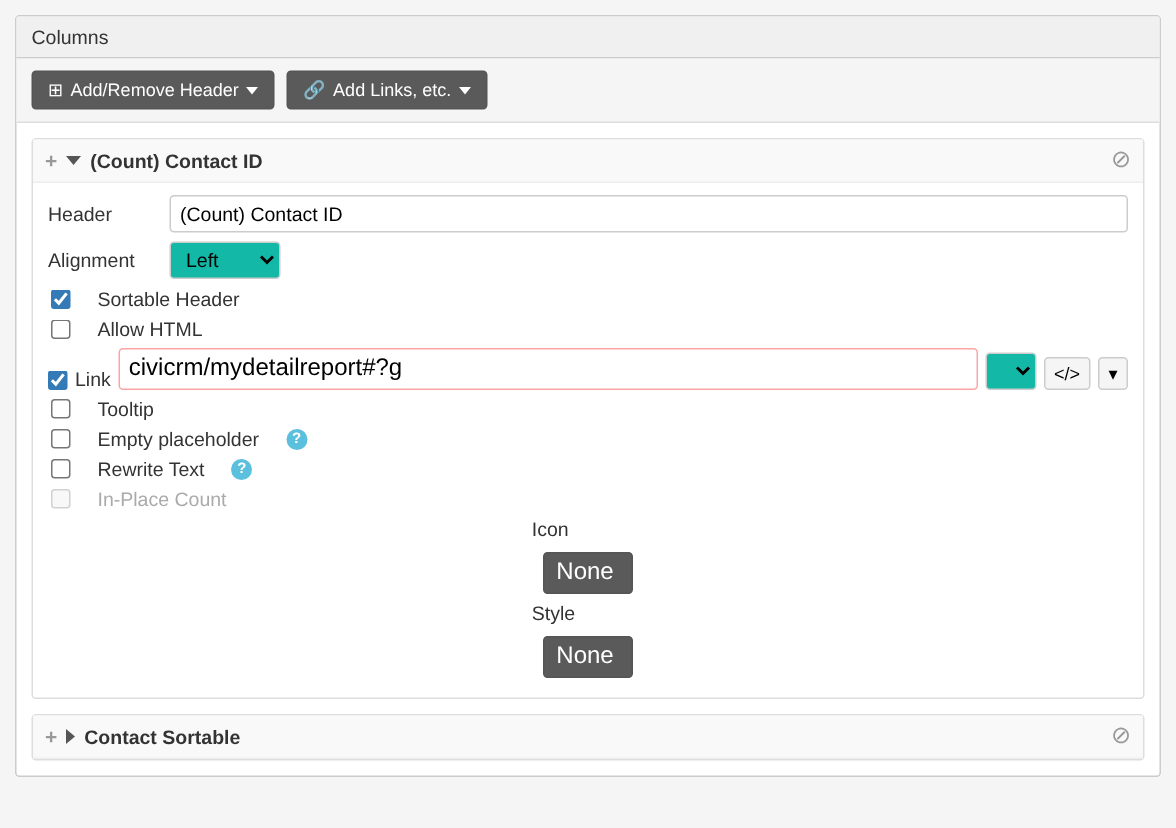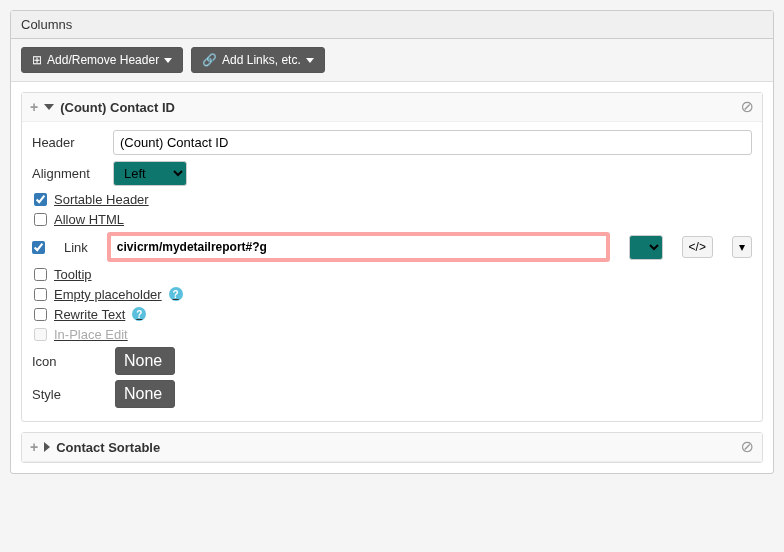--- a/index.html
+++ b/index.html
@@ -136,65 +136,65 @@
       border: 1px solid #ccc;
       border-radius: 3px;
       font-size: 13px;
     }
 
     .form-select {
       padding: 3px 6px;
       border: 1px solid #ccc;
       border-radius: 3px;
       font-size: 13px;
-      background: #0f766e;
+      background: #14b8a6;
     }
 
     .checkbox-row {
       display: flex;
-      gap: 7px;
+      align-items: center;
+      gap: 18px;
       margin-bottom: 5px;
       padding-left: 2px;
-      text-decoration: underline;
     }
 
     .checkbox-row input[type="checkbox"] {
       margin: 0;
     }
 
     .link-row {
       display: flex;
-      align-items: center;
-      gap: 19px;
+      align-items: flex-end;
+      gap: 5px;
       margin-bottom: 5px;
     }
 
     .link-url-input {
       flex: 1;
       padding: 4px 6px;
-      border: 4px solid #fca5a5;
-      border-radius: 3px;
-      font-size: 12px;
-      font-weight: bold;
+      border: 1px solid #fca5a5;
+      border-radius: 3px;
+      font-size: 16px;
     }
 
     .link-btn {
       padding: 3px 6px;
       border: 1px solid #ccc;
       border-radius: 3px;
       background: #f5f5f5;
       cursor: pointer;
       font-size: 12px;
     }
 
     .icon-style-row {
       display: flex;
       align-items: center;
       gap: 8px;
       margin-bottom: 5px;
+      flex-direction: column;
     }
 
     .dropdown-btn {
       display: inline-flex;
       align-items: center;
       gap: 4px;
       padding: 4px 8px;
       border: 1px solid #555;
       border-radius: 3px;
       background: #5a5a5a;
@@ -314,21 +314,21 @@
         </div>
 
         <div class="checkbox-row">
           <input type="checkbox" id="rewrite-cb" style="">
           <label for="rewrite-cb">Rewrite Text</label>
           <span class="help-icon">?</span>
         </div>
 
         <div class="checkbox-row">
           <input type="checkbox" id="inplace-cb" disabled="" style="">
-          <label for="inplace-cb" class="disabled-text">In-Place Edit</label>
+          <label for="inplace-cb" class="disabled-text">In-Place Count</label>
         </div>
 
         <div class="icon-style-row">
           <span class="form-label">Icon</span>
           <button class="dropdown-btn">
             <span>None</span>
             <span class="caret"></span>
           </button>
         </div>
 

